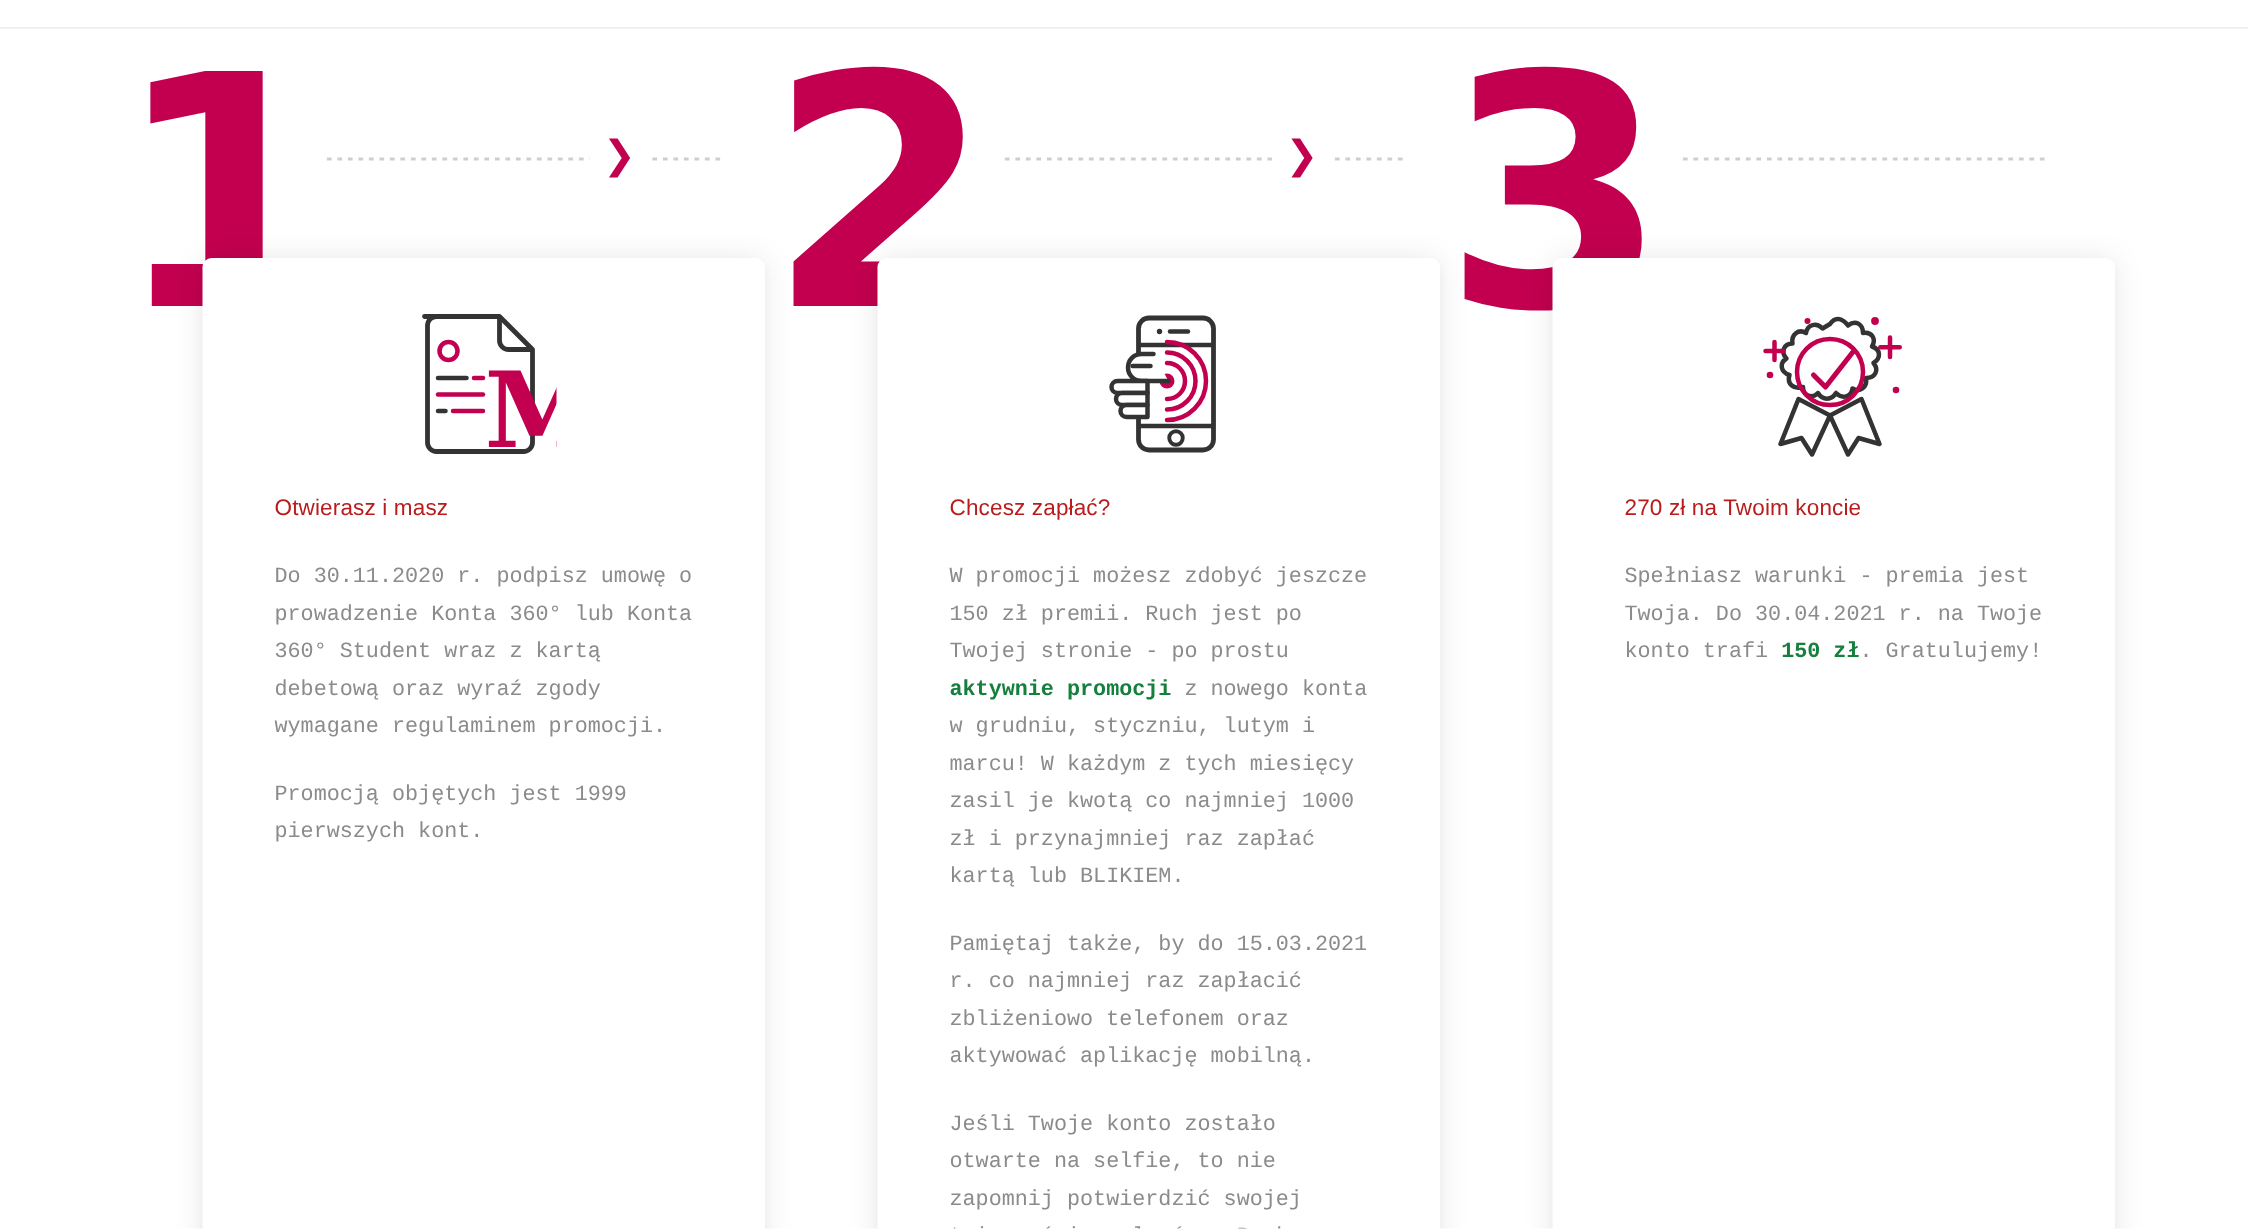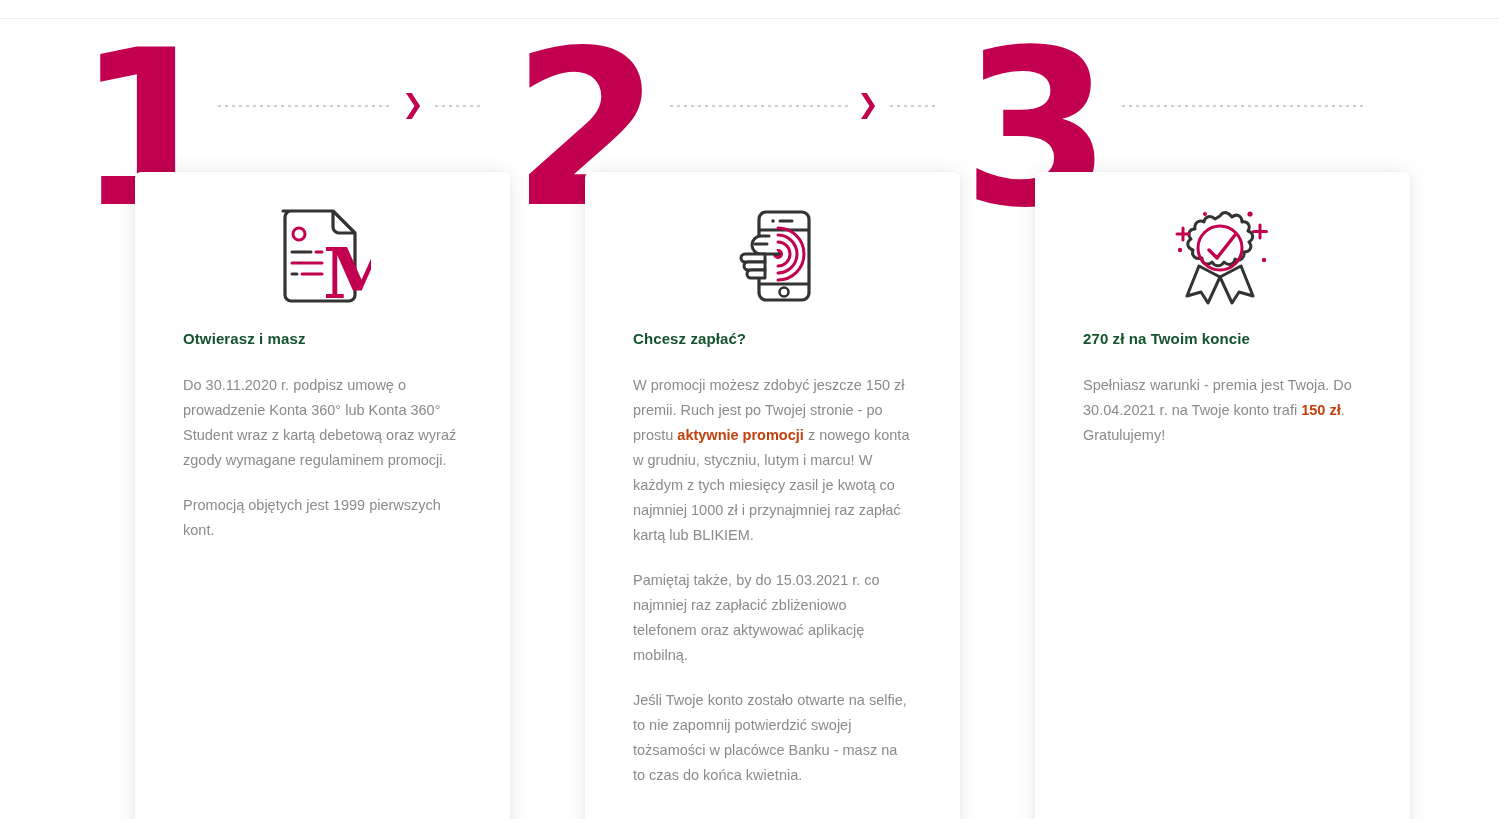--- a/index.html
+++ b/index.html
@@ -100,36 +100,36 @@
     height: 150px;
     display: flex;
     align-items: center;
     justify-content: center;
     padding-top: 18px;
   }
   .card-icon svg { display: block; }
 
   .card-title {
     font-size: 15px;
-    font-weight: bold;
-    color: #14532d;
+    font-weight: normal;
+    color: #b91c1c;
     margin-top: 8px;
     letter-spacing: 0.1px;
   }
 
-  .card-body { margin-top: 26px; }
+  .card-body { margin-top: 26px; font-family: Liberation Mono, monospace; }
 
   .para {
     font-size: 14.5px;
     line-height: 25px;
     color: #8b8b8b;
     margin-bottom: 20px;
   }
   .para:last-child { margin-bottom: 0; }
-  .para b { color: #c2410c; font-weight: bold; }
+  .para b { color: #15803d; font-weight: bold; }
 </style>
 </head>
 <body>
 
 <div id="page">
 
   <div class="top-rule"></div>
 
   <div class="step-number n1">1</div>
   <div class="step-number n2">2</div>

